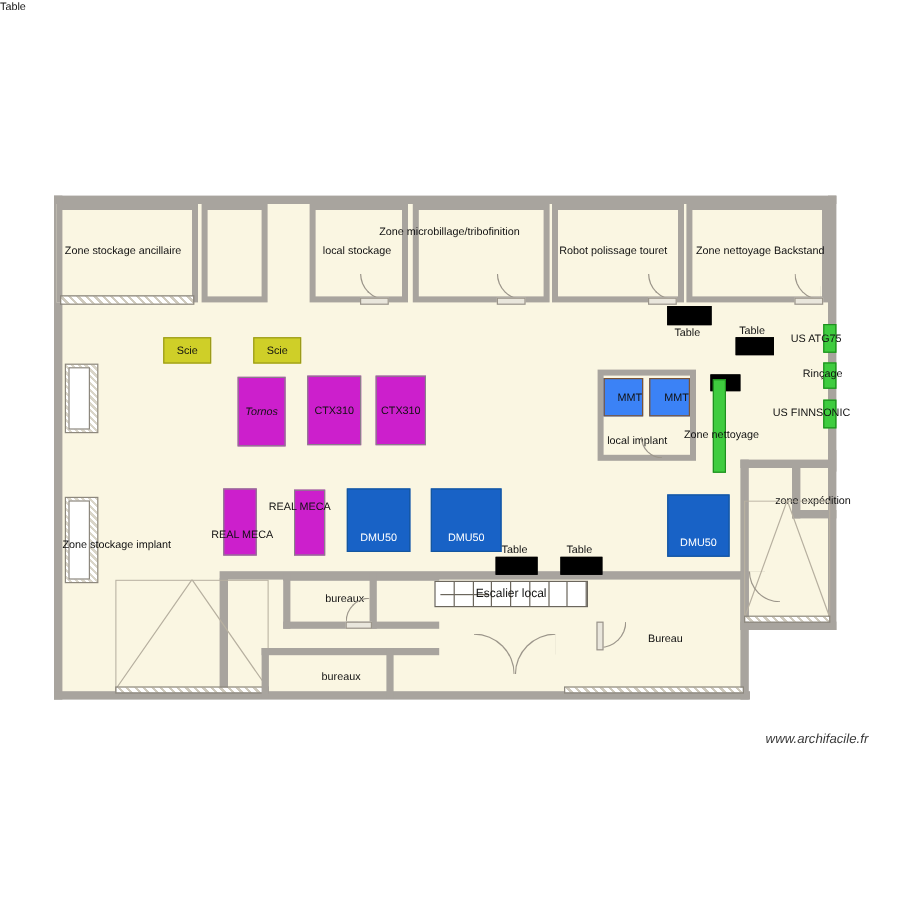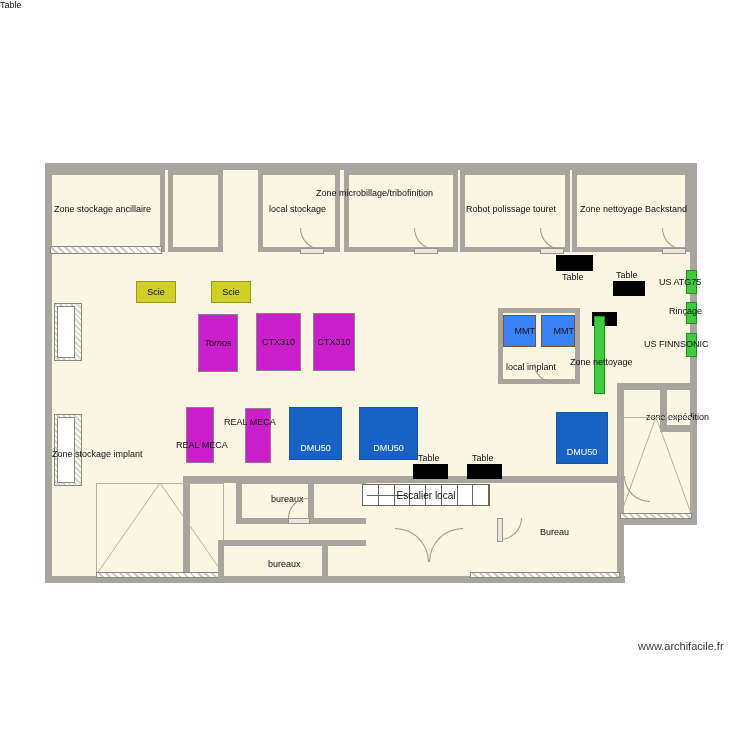--- a/index.html
+++ b/index.html
@@ -250,14 +250,14 @@
 
   <div class="eq green" style="left:686px;top:302px;width:11px;height:22px;"></div>
   <div class="label" style="left:669px;top:306px;">Rinçage</div>
 
   <div class="eq green" style="left:686px;top:333px;width:11px;height:24px;"></div>
   <div class="label" style="left:644px;top:339px;">US FINNSONIC</div>
 
   <div class="eq green" style="left:594px;top:316px;width:11px;height:78px;"></div>
   <div class="label" style="left:570px;top:357px;">Zone nettoyage</div>
 
-  <div class="watermark" style="left:638px;top:640px;">www.archifacile.fr</div>
+  <div class="watermark" style="left:638px;top:610px;font-style:italic;">www.archifacile.fr</div>
 </div>
 
 </body></html>

